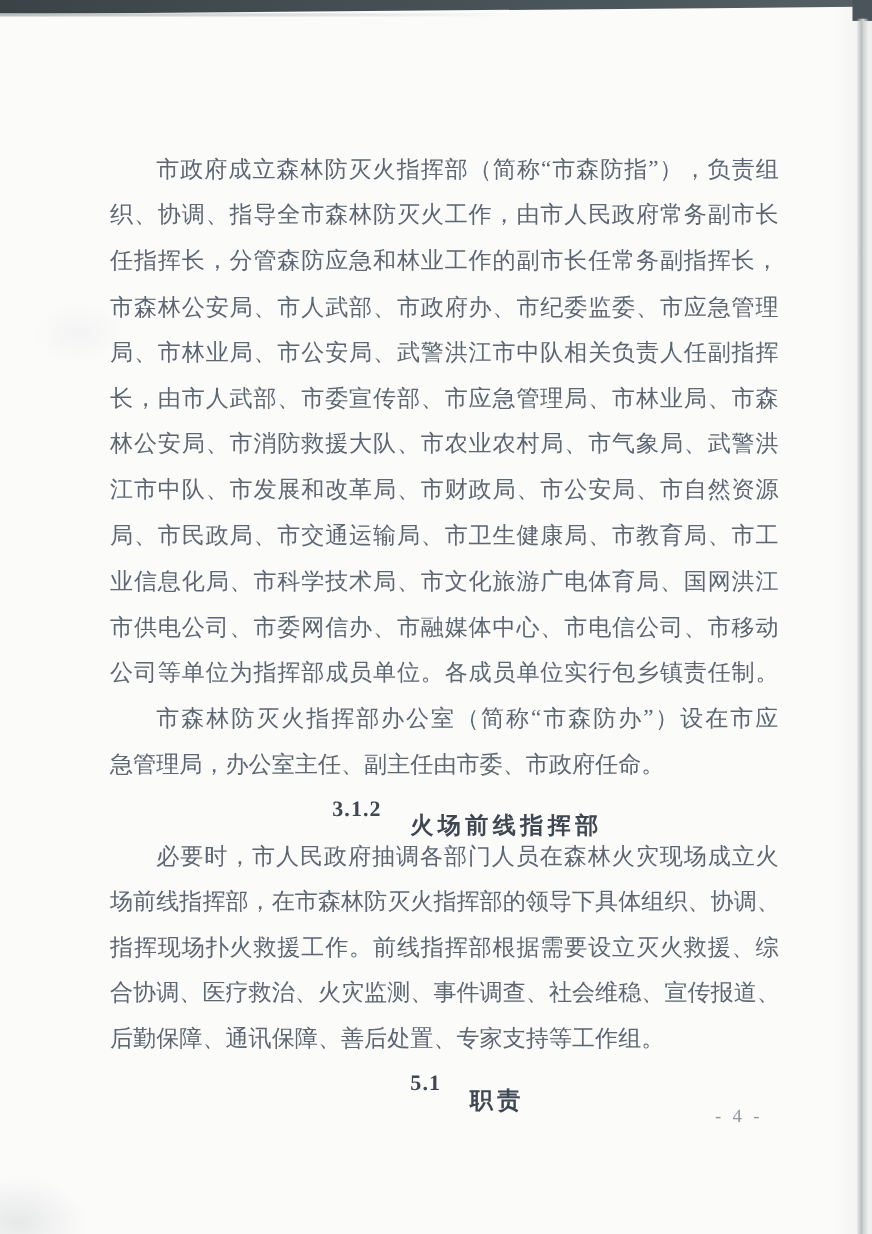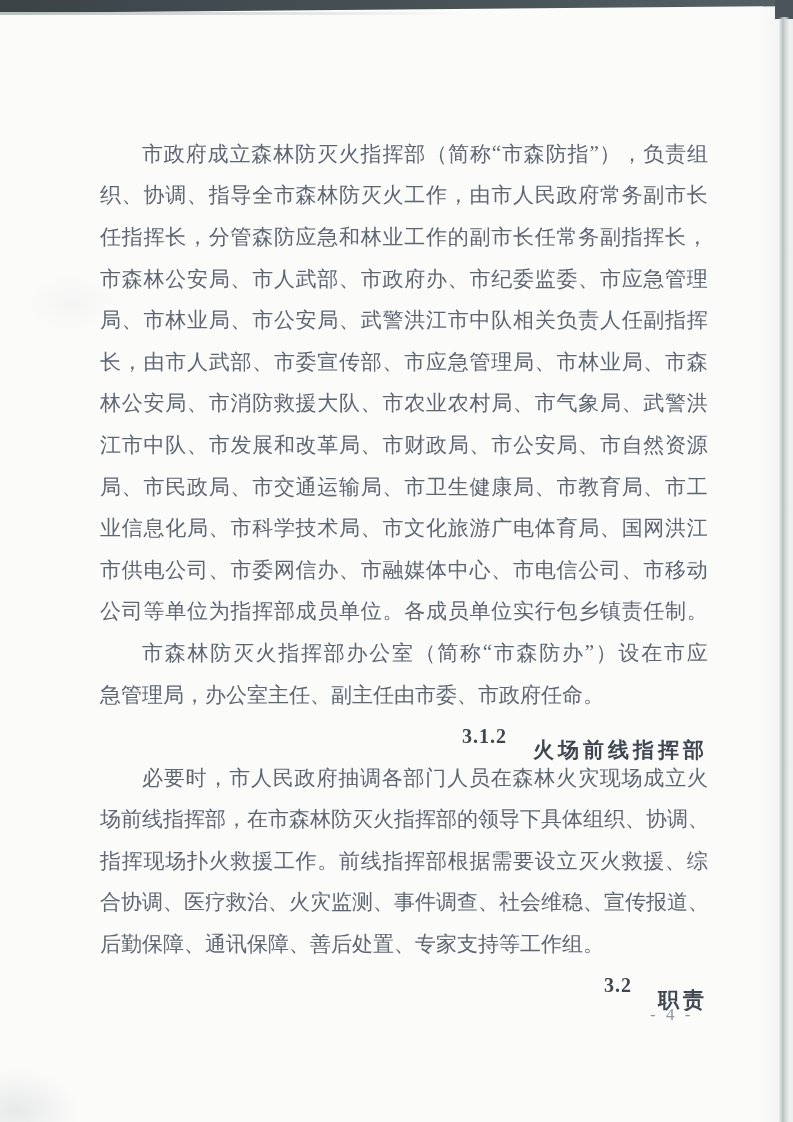--- a/index.html
+++ b/index.html
@@ -66,21 +66,21 @@
   }
   .line.just { justify-content: space-between; }
   .line.plain { justify-content: flex-start; }
   .line.indent { padding-left: 42px; }
   .line .ch { display: inline-block; white-space: pre; }
 
   .line.heading {
     padding-left: 42px;
     font-weight: 700;
     color: #3f4752;
-    justify-content: flex-end;
+    justify-content: center;
   }
   .heading-number {
     font-size: 20px;
     margin-right: 26px;
     letter-spacing: 1px;
   }
   .heading-title {
     font-size: 21px;
     letter-spacing: 4px;
     font-family: "Liberation Sans", "DejaVu Sans", sans-serif;
@@ -669,18 +669,18 @@
         <span class="ch">支</span>
         <span class="ch">持</span>
         <span class="ch">等</span>
         <span class="ch">工</span>
         <span class="ch">作</span>
         <span class="ch">组</span>
         <span class="ch">。</span>
       </div>
     </div>
     <div class="line heading">
-      <span class="heading-number">3.2</span>
+      <span class="heading-number">5.1</span>
       <span class="heading-title">职责</span>
     </div>
   </div>
 
 <div class="page-number">- 4 -</div>
 
 </body></html>

